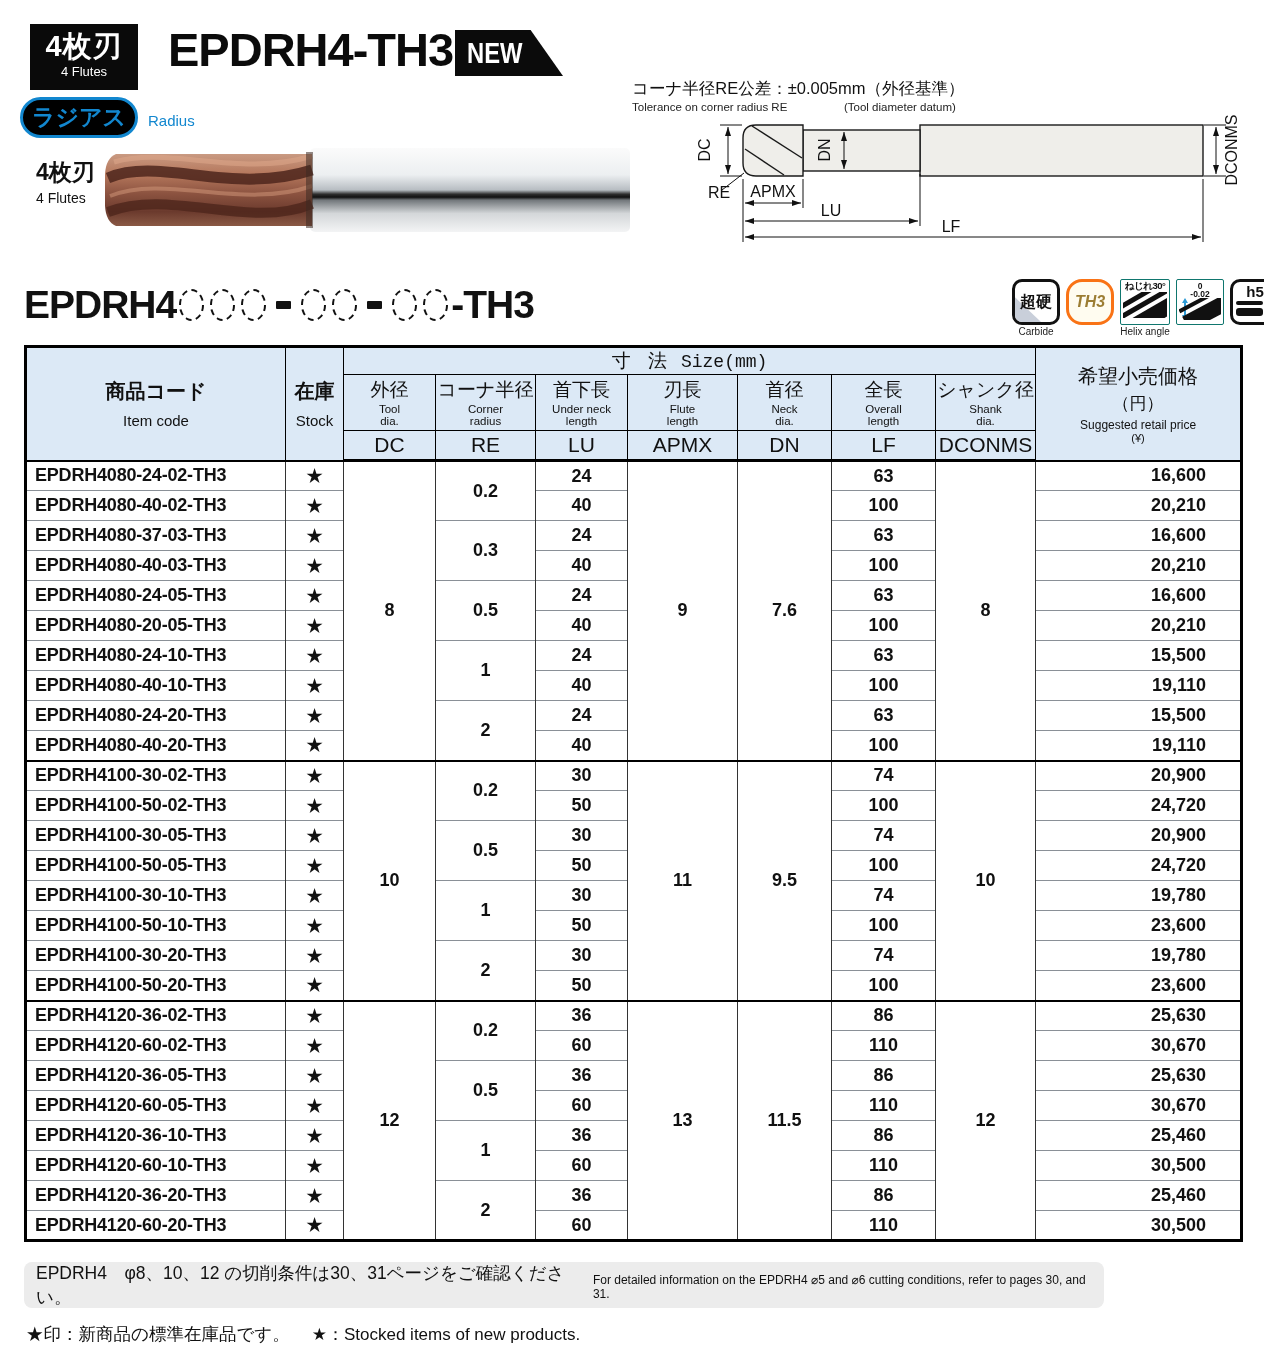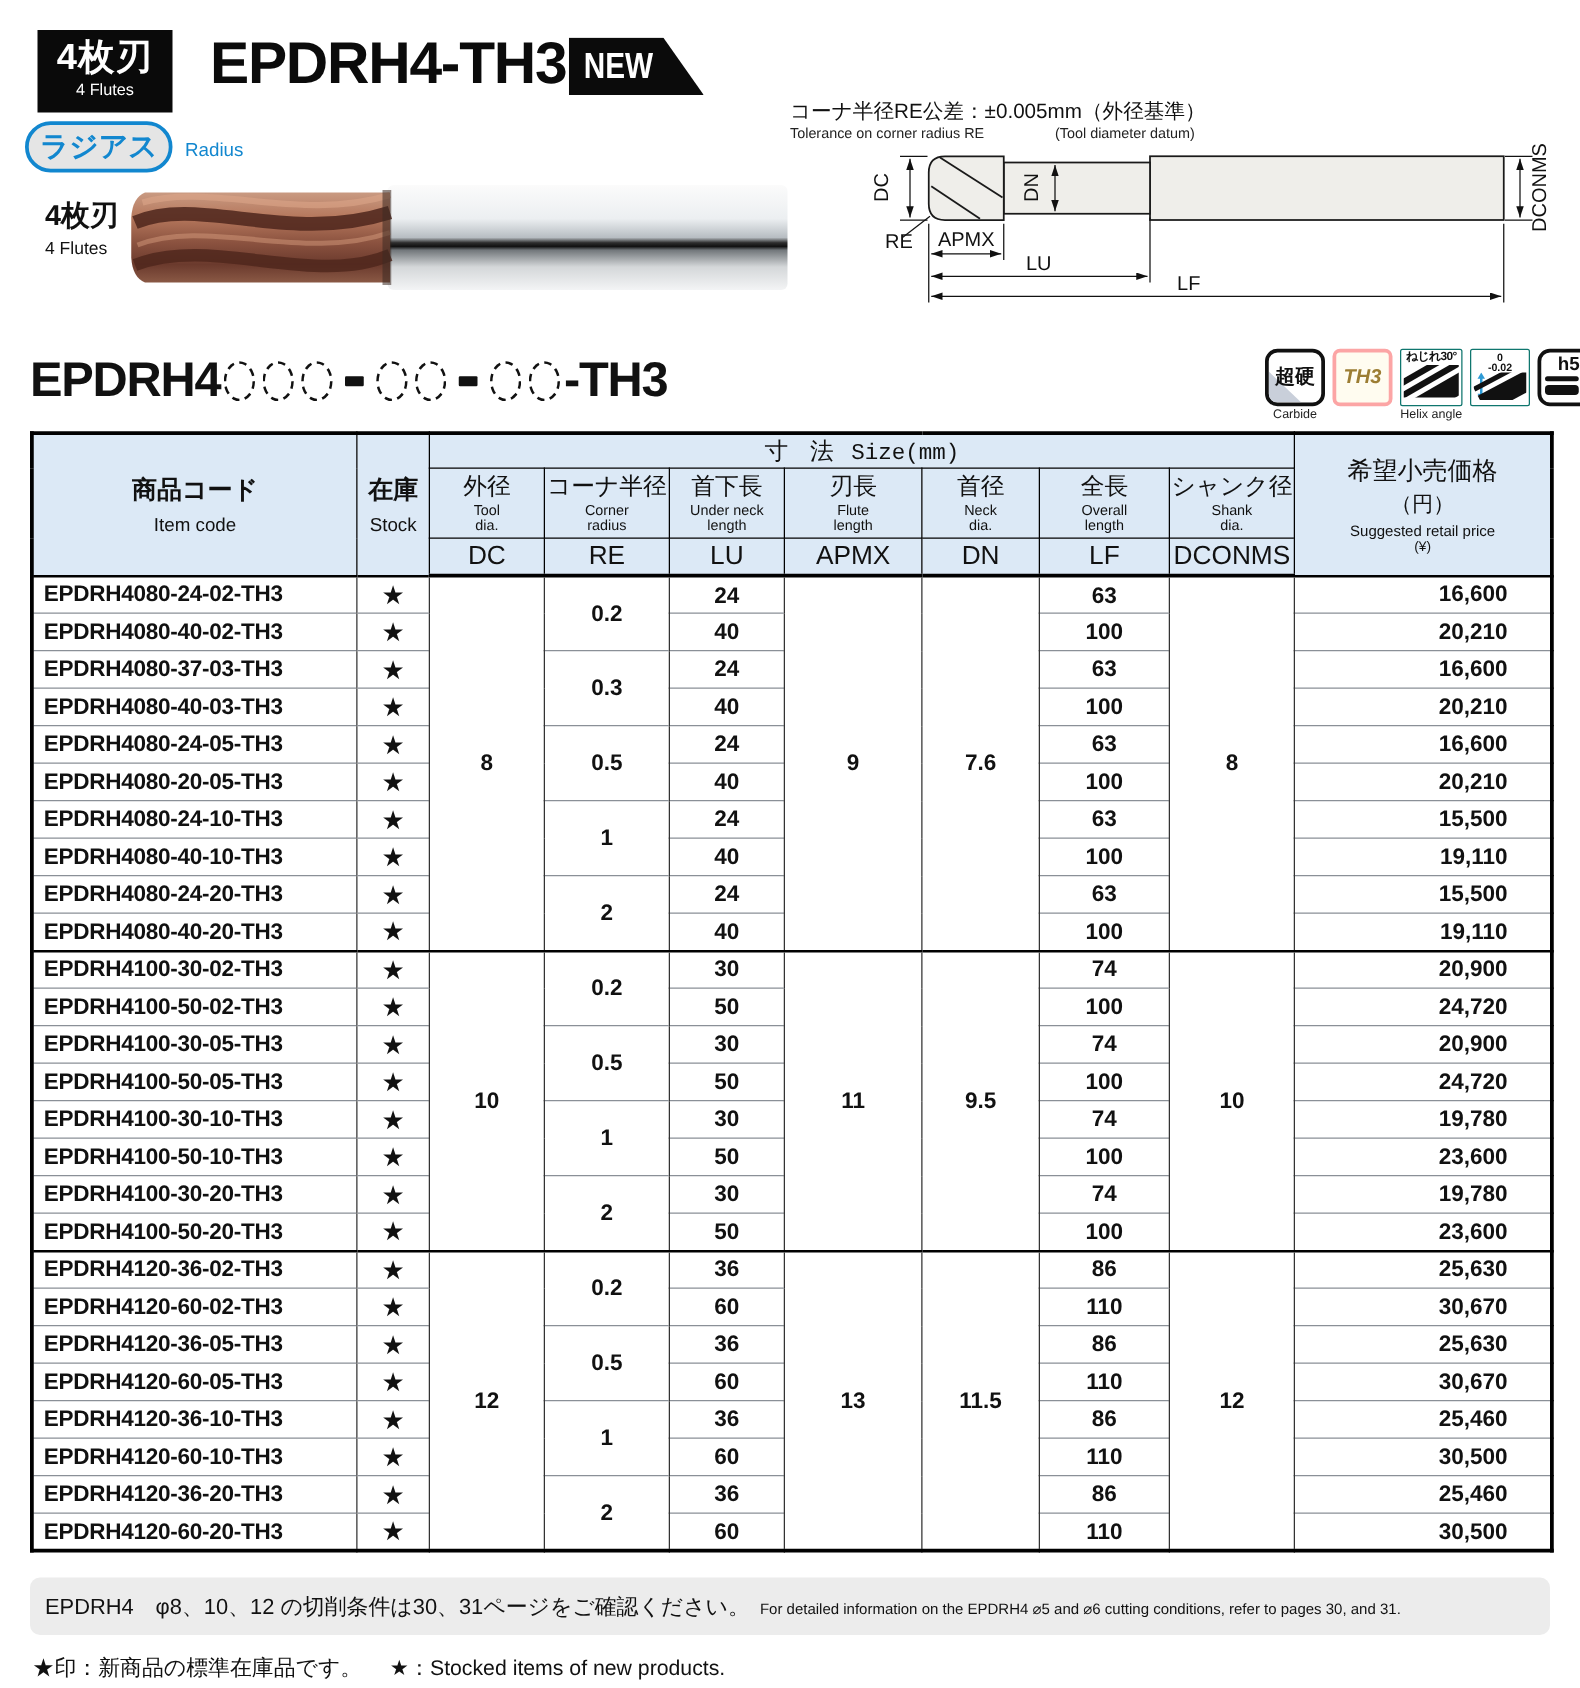--- a/index.html
+++ b/index.html
@@ -13,21 +13,21 @@
   .flutes-badge .jp { font-size:29px; font-weight:bold; line-height:1.1; letter-spacing:1px; }
   .flutes-badge .en { font-size:13px; margin-top:1px; }
   .page-title { position:absolute; left:168px; top:16px; font-size:47px; font-weight:900;
     letter-spacing:-1px; line-height:68px; color:#0b0b0b; }
   .new-badge { position:absolute; left:455px; top:30px; width:108px; height:46px; background:#0b0b0b;
     clip-path:polygon(0 0, 70% 0, 100% 100%, 0 100%); color:#fff; line-height:46px; padding-left:12px; }
   .new-badge span { display:inline-block; font-size:29px; font-weight:900; transform:scaleX(.82); transform-origin:left center; letter-spacing:0; }
 
   .radius-pill { position:absolute; left:20px; top:97px; width:118px; height:41px;
     border:3px solid #1287cf; border-radius:22px; color:#1287cf; font-size:23px; font-weight:bold;
-    text-align:center; line-height:35px; background:#e5e5e5; }
+    text-align:center; line-height:35px; background:#000000; }
   .radius-en { position:absolute; left:148px; top:112px; color:#1287cf; font-size:15px; }
 
   .photo-label { position:absolute; left:36px; top:157px; }
   .photo-label .jp { font-size:23px; font-weight:bold; }
   .photo-label .en { font-size:14px; margin-top:2px; }
   .photo { position:absolute; left:100px; top:144px; }
 
   .tol-note { position:absolute; left:632px; top:78px; width:560px; }
   .tol-note .jp { font-size:16.5px; letter-spacing:0; }
   .tol-note .en { position:relative; font-size:11.5px; color:#222; margin-top:1px; height:14px; }
@@ -40,21 +40,21 @@
   .oc-circ { display:inline-block; width:25px; height:32px; border:2.5px dashed #111; border-radius:50%; margin:0 3px; }
   .oc-dash { display:inline-block; width:15px; height:8px; background:#111; margin:0 7px; border-radius:1px; }
 
   
   .icons { position:absolute; left:1012px; top:279px; display:flex; gap:6px; }
   .icon-wrap { width:48px; text-align:center; }
   .icon-box { position:relative; width:48px; height:46px; background:#fff; overflow:hidden; }
   .icon-caption { font-size:10px; color:#222; margin-top:1px; white-space:nowrap; }
   .ib-round { border:3px solid #111; border-radius:10px; }
   .ib-square { border:1px solid #0f766e; border-radius:2px; }
-  .ib-gold { border:3px solid #fca5a5; border-radius:6px; background:#fffcf0; }
+  .ib-gold { border:3px solid #f97316; border-radius:16px; background:#fffcf0; }
   .carbide-tri { position:absolute; inset:0; background:#c9cfda; clip-path:polygon(0 38%, 0 100%, 62% 100%); }
   .icon-label-cjk { position:relative; font-size:16px; font-weight:bold; line-height:40px; z-index:1; }
   .th3-label { font-size:16px; font-weight:900; font-style:italic; color:#9c7d33; line-height:40px; }
   .helix-top { font-size:9.5px; font-weight:bold; letter-spacing:-0.5px; line-height:12px; }
   .tol-top { font-size:8.5px; line-height:8px; padding-top:2px; font-weight:bold; }
   .h5-top { font-size:15px; font-weight:900; line-height:15px; padding-top:2px; }
 
   
   table.spec { position:absolute; left:24px; top:345px; width:1216px; border-collapse:collapse;
     table-layout:fixed; border:3px solid #000; }
@@ -75,21 +75,21 @@
   .h-dim { height:56px; vertical-align:middle; }
   .h-dim .jp { font-size:19px; line-height:22px; }
   .h-dim .en { font-size:11.5px; line-height:12px; margin-top:2px; }
   .h-sym { height:30px; font-size:21px !important; }
   .h-price .jp { font-size:20px; }
   .h-price .jp2 { font-size:17px; margin-top:2px; }
   .h-price .en { font-size:12px; margin-top:3px; }
   .h-price .en2 { font-size:11px; }
 
   
-  .note-box { position:absolute; left:24px; top:1262px; width:1216px; height:46px; background:#ececec;
+  .note-box { position:absolute; left:24px; top:1262px; width:1080px; height:46px; background:#ececec;
     border-radius:8px; display:flex; align-items:center; padding:0 12px; }
   .note-box .jp { font-size:17.5px; }
   .note-box .en { font-size:12px; margin-left:8px; padding-top:4px; }
   .stock-note { position:absolute; left:26px; top:1322px; display:flex; align-items:baseline; gap:22px; }
   .stock-note .jp { font-size:17.5px; }
   .stock-note .en { font-size:17px; }
 </style>
 </head>
 <body>
 

